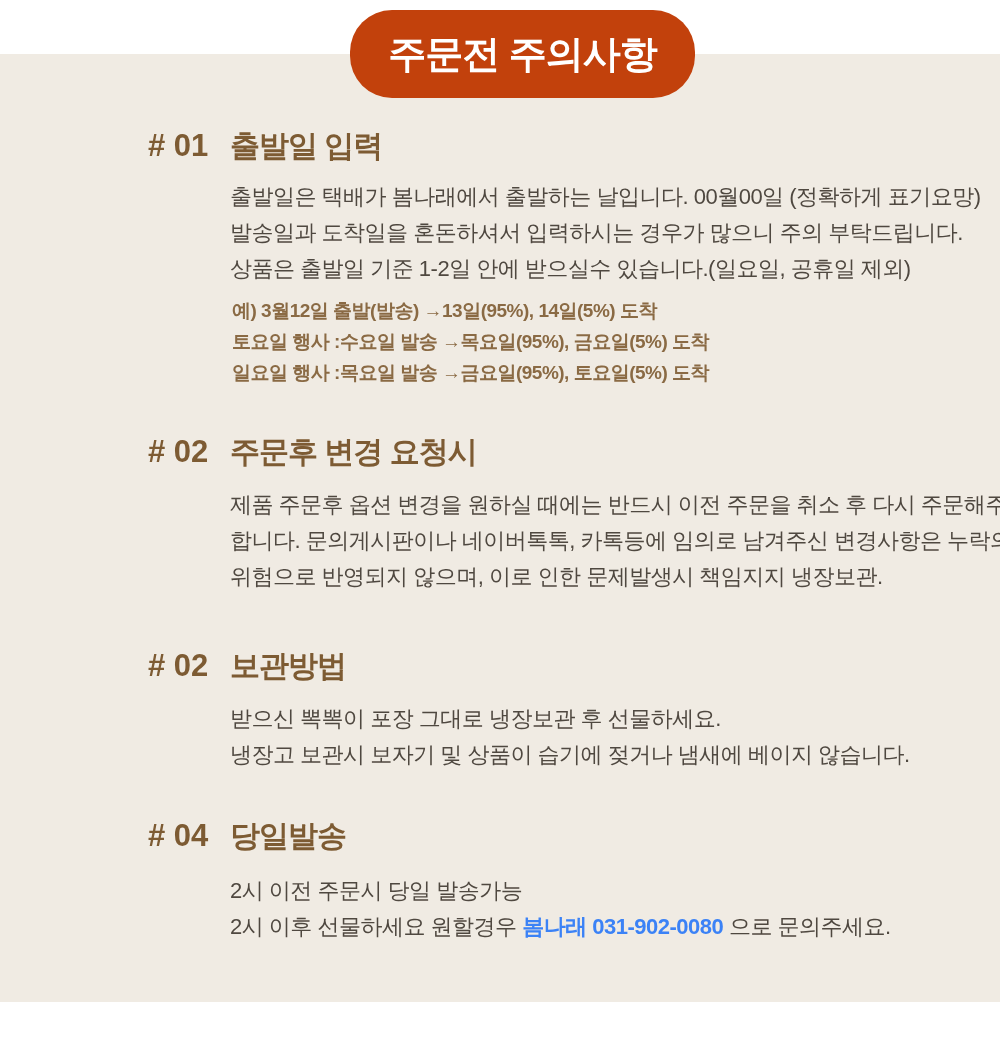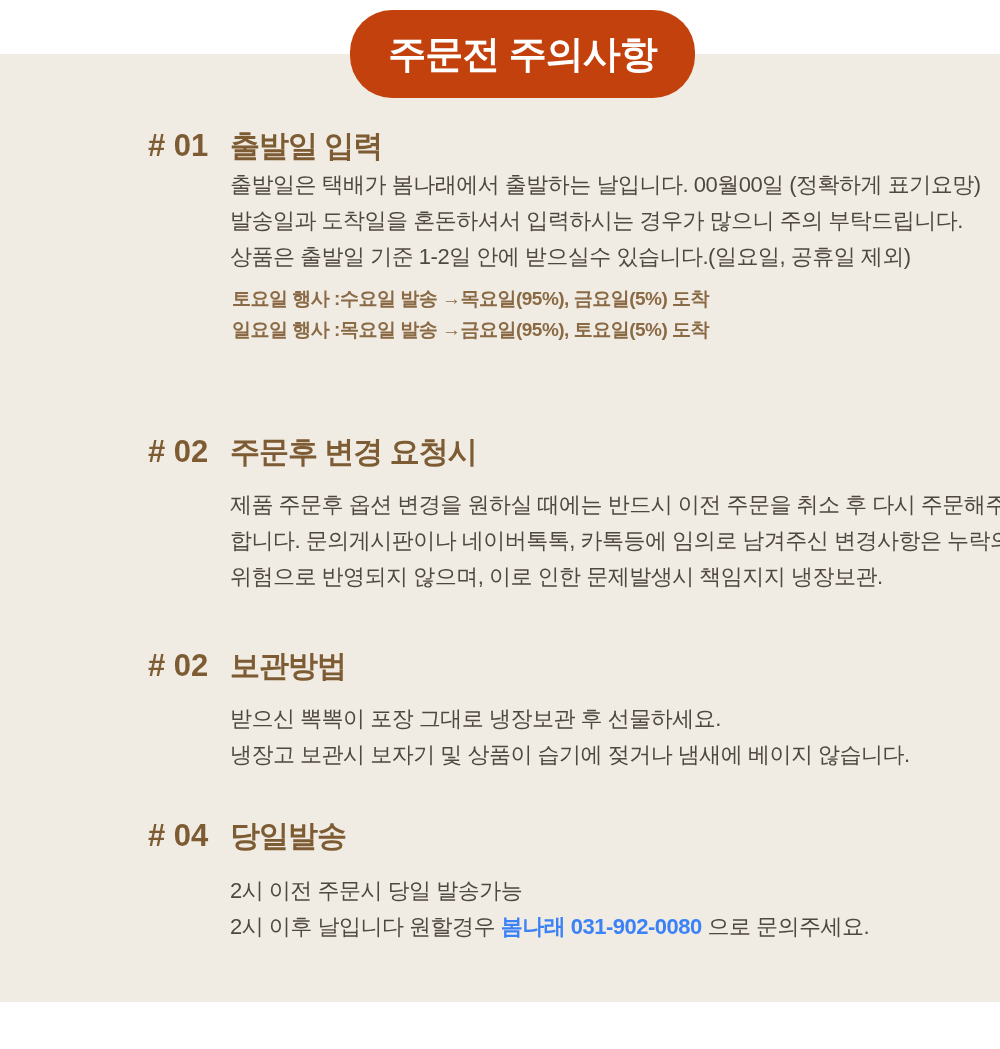--- a/index.html
+++ b/index.html
@@ -67,21 +67,21 @@
   }
   .sec-title {
     font-size: 30px;
     font-weight: 800;
     letter-spacing: -1px;
   }
   .sec-body {
     margin-left: 82px;
     color: #4f4840;
   }
-  .sec-1 .sec-body { }
+  .sec-1 .sec-body { margin-top: 12px; }
   .sec-2 .sec-body { margin-top: 14px; }
   .sec-3 .sec-body { margin-top: 14px; }
   .sec-4 .sec-body { margin-top: 16px; }
   .body-line {
     font-size: 22px;
     line-height: 36px;
     letter-spacing: -0.5px;
     white-space: nowrap;
   }
   .sec-notes {
@@ -115,20 +115,21 @@
     <div class="sec-head">
       <span class="sec-num"># 01</span>
       <span class="sec-title">출발일 입력</span>
     </div>
     <div class="sec-body">
       <div class="body-line">출발일은 택배가 봄나래에서 출발하는 날입니다. 00월00일 (정확하게 표기요망)</div>
       <div class="body-line">발송일과 도착일을 혼돈하셔서 입력하시는 경우가 많으니 주의 부탁드립니다.</div>
       <div class="body-line">상품은 출발일 기준 1-2일 안에 받으실수 있습니다.(일요일, 공휴일 제외)</div>
     </div>
     <div class="sec-notes">
+      <div class="note-line">예) 3월12일 출발(발송) →13일(95%), 14일(5%) 도착</div>
       <div class="note-line">토요일 행사 :수요일 발송 →목요일(95%), 금요일(5%) 도착</div>
       <div class="note-line">일요일 행사 :목요일 발송 →금요일(95%), 토요일(5%) 도착</div>
     </div>
   </div>
 
   <div class="sec sec-2">
     <div class="sec-head">
       <span class="sec-num"># 02</span>
       <span class="sec-title">주문후 변경 요청시</span>
     </div>
@@ -151,17 +152,17 @@
   </div>
 
   <div class="sec sec-4">
     <div class="sec-head">
       <span class="sec-num"># 04</span>
       <span class="sec-title">당일발송</span>
     </div>
     <div class="sec-body">
       <div class="body-line">2시 이전 주문시 당일 발송가능</div>
       <div class="body-line">
-        <span>2시 이후 날입니다 원할경우 </span><span class="highlight">봄나래 031-902-0080</span><span> 으로 문의주세요.</span>
+        <span>2시 이후 선물하세요 원할경우 </span><span class="highlight">봄나래 031-902-0080</span><span> 으로 문의주세요.</span>
       </div>
     </div>
   </div>
 </div>
 
 </body></html>

